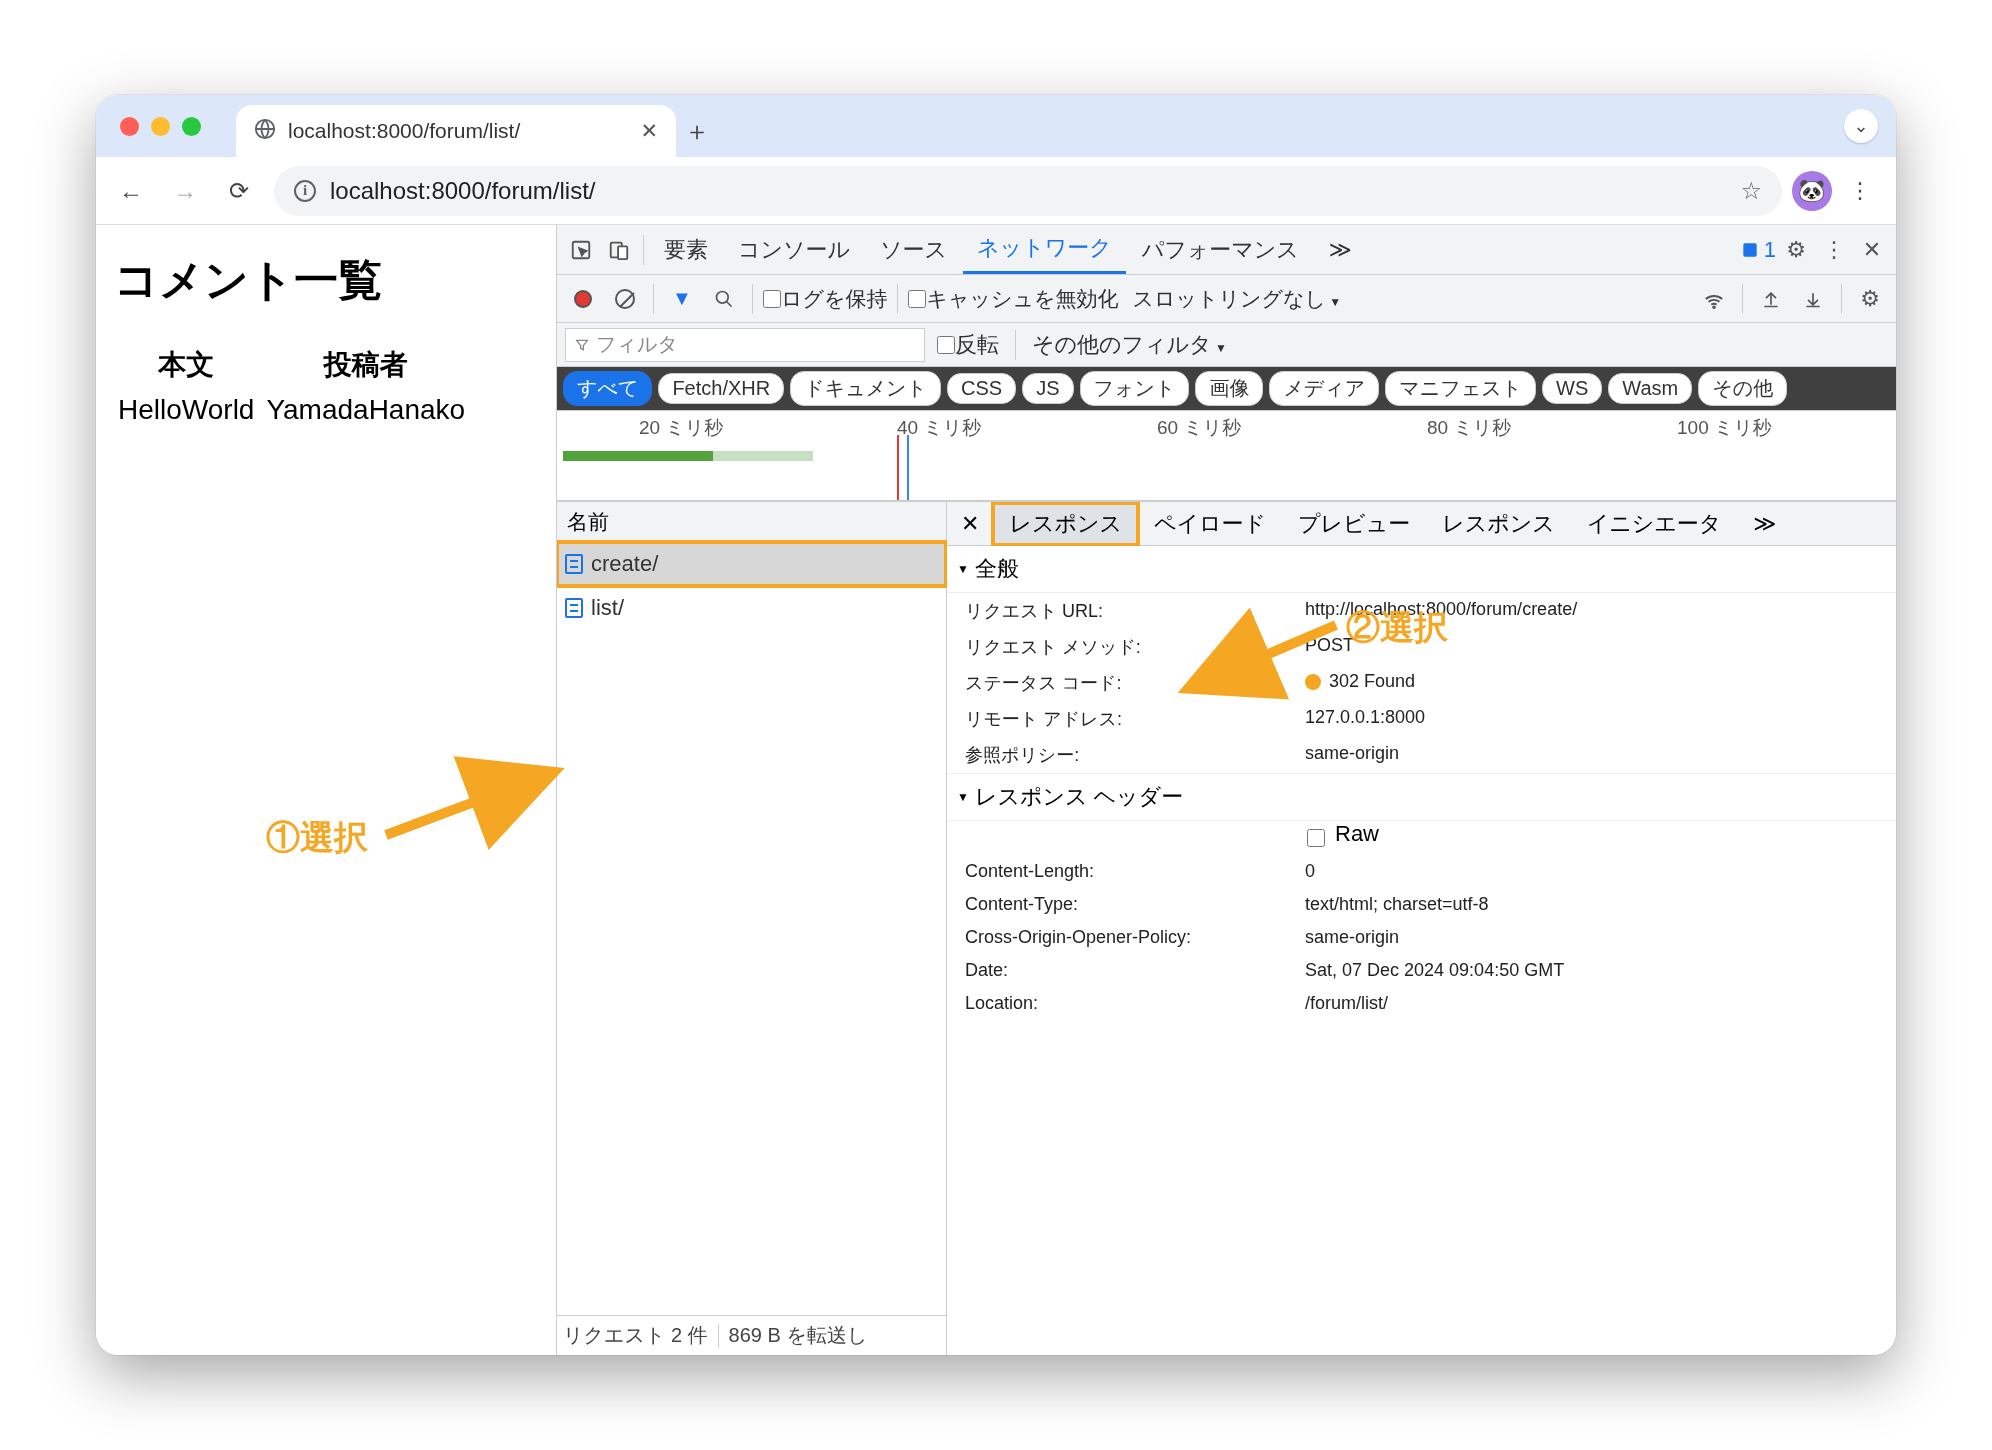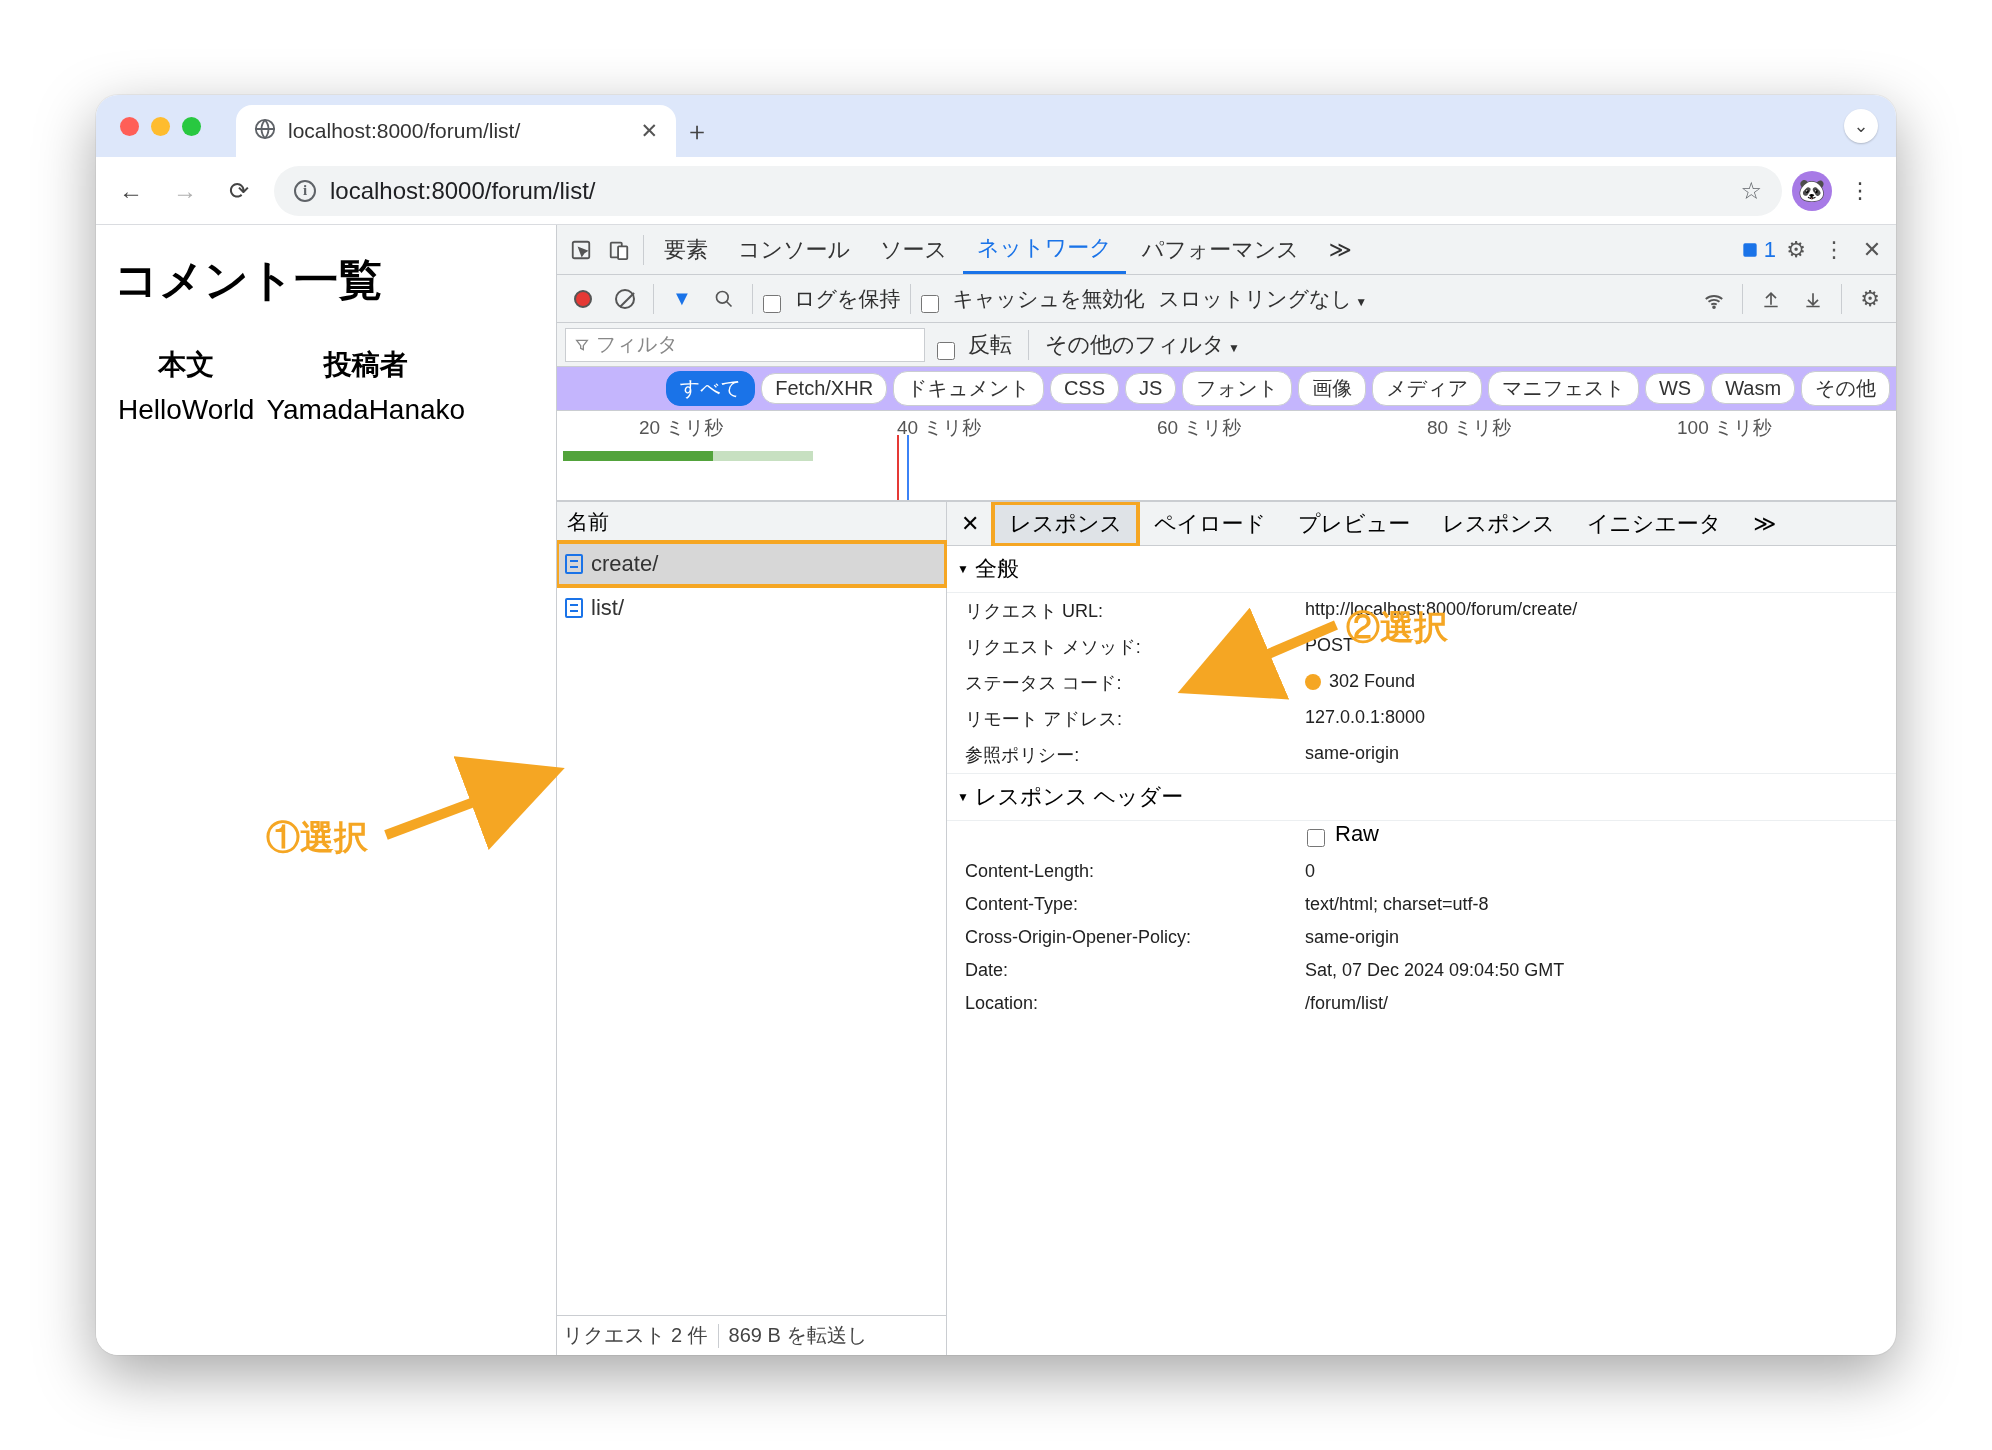--- a/index.html
+++ b/index.html
@@ -51,26 +51,26 @@
   .tbtn.active{ color:#1a73e8; border-bottom:3px solid #1a73e8;}
   .sep{ width:1px; height:30px; background:#cacdd1; margin:0 4px;}
   .iconbtn{ width:36px;height:36px; display:inline-flex;align-items:center;justify-content:center; color:#555; cursor:pointer;}
   .issues{ display:flex;align-items:center;gap:4px; color:#1a73e8; margin-left:auto;}
   .gear{font-size:22px;color:#555;}
   .dt-row.toolbar{ height:48px; padding:0 8px; gap:6px; font-size:21px;}
   .rec{ width:18px;height:18px; border:2px solid #555; border-radius:50%; background:#e53935;}
   .noent{ width:20px;height:20px;border:2px solid #555; border-radius:50%; position:relative;}
   .noent::after{content:"";position:absolute; width:2px;height:20px; background:#555; left:9px; top:-1px; transform:rotate(45deg);}
   .funnel{ color:#1a73e8; font-size:20px;}
-  .chk{ display:flex;align-items:flex-end;gap:13px;}
+  .chk{ display:flex;align-items:center;gap:0;}
   .chk input{width:18px;height:18px;}
   .ddown::after{content:" ▼"; font-size:12px;}
   .dt-row.filter{ height:44px; padding:0 8px; gap:12px; background:#f1f3f4;}
   .filterbox{ width:360px; height:34px; border:1px solid #cacdd1; background:#fff; display:flex;align-items:center; padding:0 8px; gap:6px; color:#888; font-size:20px;}
-  .dt-row.chips { height:44px; padding:4px 6px; gap:6px; background:#c4b5fd; overflow:hidden;justify-content:flex-end;}
+  .dt-row.chips { height:44px; padding:4px 6px; gap:6px; background:#404040; overflow:hidden;}
   .chip{ border:1px solid #cacdd1; border-radius:14px; padding:3px 13px; font-size:20px; background:#fff; color:#333; white-space:nowrap;}
   .chip.active{ background:#1a73e8; color:#fff; border-color:#1a73e8;}
 
   .timeline{ height:90px; background:#fff; border-bottom:1px solid #cacdd1; position:relative; font-size:19px; color:#555;}
   .timeline .tick{ position:absolute; top:4px;}
   .timeline .band{ position:absolute; height:10px; top:40px; background:#c7e0c1;}
   .timeline .band .bar{ position:absolute; top:0; height:10px; background:#52a33b;}
   .timeline .vred{position:absolute;top:24px;bottom:0;width:2px;background:#e53935;}
   .timeline .vblue{position:absolute;top:24px;bottom:0;width:2px;background:#3b82f6;}
 

